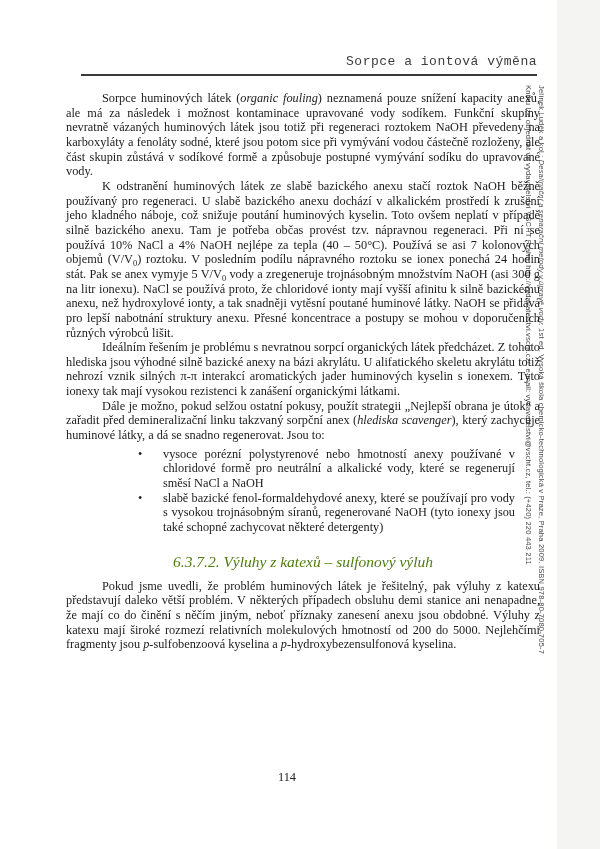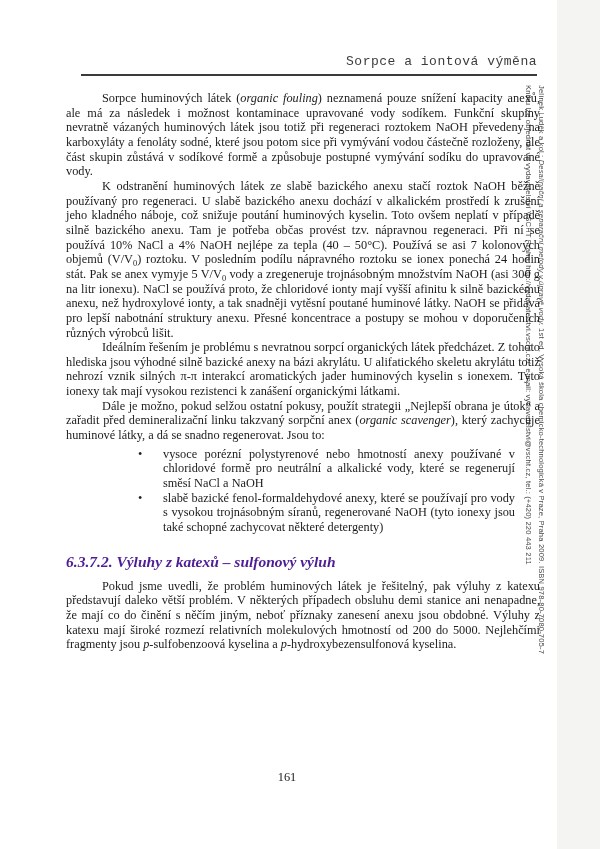--- a/index.html
+++ b/index.html
@@ -38,23 +38,23 @@
   .body-text i{font-style:italic;}
   .body-text sub{font-size:.68em;line-height:0;}
   ul.scavenger-list{
     margin:4px 0 0 0;padding:0 25px 0 97px;list-style:none;
   }
   ul.scavenger-list li{position:relative;text-indent:0;}
   ul.scavenger-list .marker{
     position:absolute;left:-25px;top:0;text-indent:0;
   }
   h2.section-heading{
-    margin:17px 0 0 0;text-indent:0;text-align:left;
+    margin:17px 0 0 0;text-indent:0;text-align:center;
     font-size:15.5px;line-height:19px;
-    font-weight:bold;font-style:italic;color:#4c1d95;
+    font-weight:normal;font-style:italic;color:#4d7c0f;
   }
   p.after-heading{margin-top:8px;}
   .page-number{
     position:absolute;top:770px;left:50px;width:474px;
     text-align:center;font-size:12.4px;color:#222;
   }
 </style>
 </head>
 <body>
 
@@ -71,34 +71,34 @@
   </aside>
 
   <main class="body-text">
 
     <p><span>Sorpce huminových látek (</span><i>organic fouling</i><span>) neznamená pouze snížení kapacity anexů, ale má za následek i možnost kontaminace upravované vody sodíkem. Funkční skupiny nevratně vázaných huminových látek jsou totiž při regeneraci roztokem NaOH převedeny na karboxyláty a fenoláty sodné, které jsou potom sice při vymývání vodou částečně rozloženy, ale část skupin zůstává v sodíkové formě a způsobuje postupné vymývání sodíku do upravované vody.</span></p>
 
     <p><span>K odstranění huminových látek ze slabě bazického anexu stačí roztok NaOH běžně používaný pro regeneraci. U slabě bazického anexu dochází v alkalickém prostředí k zrušení jeho kladného náboje, což snižuje poutání huminových kyselin. Toto ovšem neplatí v případě silně bazického anexu. Tam je potřeba občas provést tzv. nápravnou regeneraci. Při ní se používá 10% NaCl a 4% NaOH nejlépe za tepla (40 – 50°C). Používá se asi 7 kolonových objemů (V/V</span><sub>0</sub><span>) roztoku. V posledním podílu nápravného roztoku se ionex ponechá 24 hodin stát. Pak se anex vymyje 5 V/V</span><sub>0</sub><span> vody a zregeneruje trojnásobným množstvím NaOH (asi 300 g na litr ionexu). NaCl se používá proto, že chloridové ionty mají vyšší afinitu k silně bazickému anexu, než hydroxylové ionty, a tak snadněji vytěsní poutané huminové látky. NaOH se přidává pro lepší nabotnání struktury anexu. Přesné koncentrace a postupy se mohou v doporučeních různých výrobců lišit.</span></p>
 
     <p>Ideálním řešením je problému s nevratnou sorpcí organických látek předcházet. Z tohoto hlediska jsou výhodné silně bazické anexy na bázi akrylátu. U alifatického skeletu akrylátu totiž nehrozí vznik silných π-π interakcí aromatických jader huminových kyselin s ionexem. Tyto ionexy tak mají vysokou rezistenci k zanášení organickými látkami.</p>
 
-    <p><span>Dále je možno, pokud selžou ostatní pokusy, použít strategii „Nejlepší obrana je útok“ a zařadit před demineralizační linku takzvaný sorpční anex (</span><i>organic scavenger</i><span>), který zachycuje huminové látky, a dá se snadno regenerovat. Jsou to:</span></p>
+    <p><span>Dále je možno, pokud selžou ostatní pokusy, použít strategii „Nejlepší obrana je útok“ a zařadit před demineralizační linku takzvaný sorpční anex (</span><i>hlediska scavenger</i><span>), který zachycuje huminové látky, a dá se snadno regenerovat. Jsou to:</span></p>
 
     <ul class="scavenger-list">
       <li>
         <span class="marker">•</span>
         <span>vysoce porézní polystyrenové nebo hmotností anexy používané v chloridové formě pro neutrální a alkalické vody, které se regenerují směsí NaCl a NaOH</span>
       </li>
       <li>
         <span class="marker">•</span>
         <span>slabě bazické fenol-formaldehydové anexy, které se používají pro vody s vysokou trojnásobným síranů, regenerované NaOH (tyto ionexy jsou také schopné zachycovat některé detergenty)</span>
       </li>
     </ul>
 
     <h2 class="section-heading">6.3.7.2. Výluhy z katexů – sulfonový výluh</h2>
 
     <p class="after-heading"><span>Pokud jsme uvedli, že problém huminových látek je řešitelný, pak výluhy z katexu představují daleko větší problém. V některých případech obsluhu demi stanice ani nenapadne, že mají co do činění s něčím jiným, neboť příznaky zanesení anexu jsou obdobné. Výluhy z katexu mají široké rozmezí relativních molekulových hmotností od 200 do 5000. Nejlehčími fragmenty jsou </span><i>p</i><span>-sulfobenzoová kyselina a </span><i>p</i><span>-hydroxybezensulfonová kyselina.</span></p>
 
   </main>
 
-  <div class="page-number">161</div>
+  <div class="page-number">114</div>
 
 </div>
 
 </body></html>

